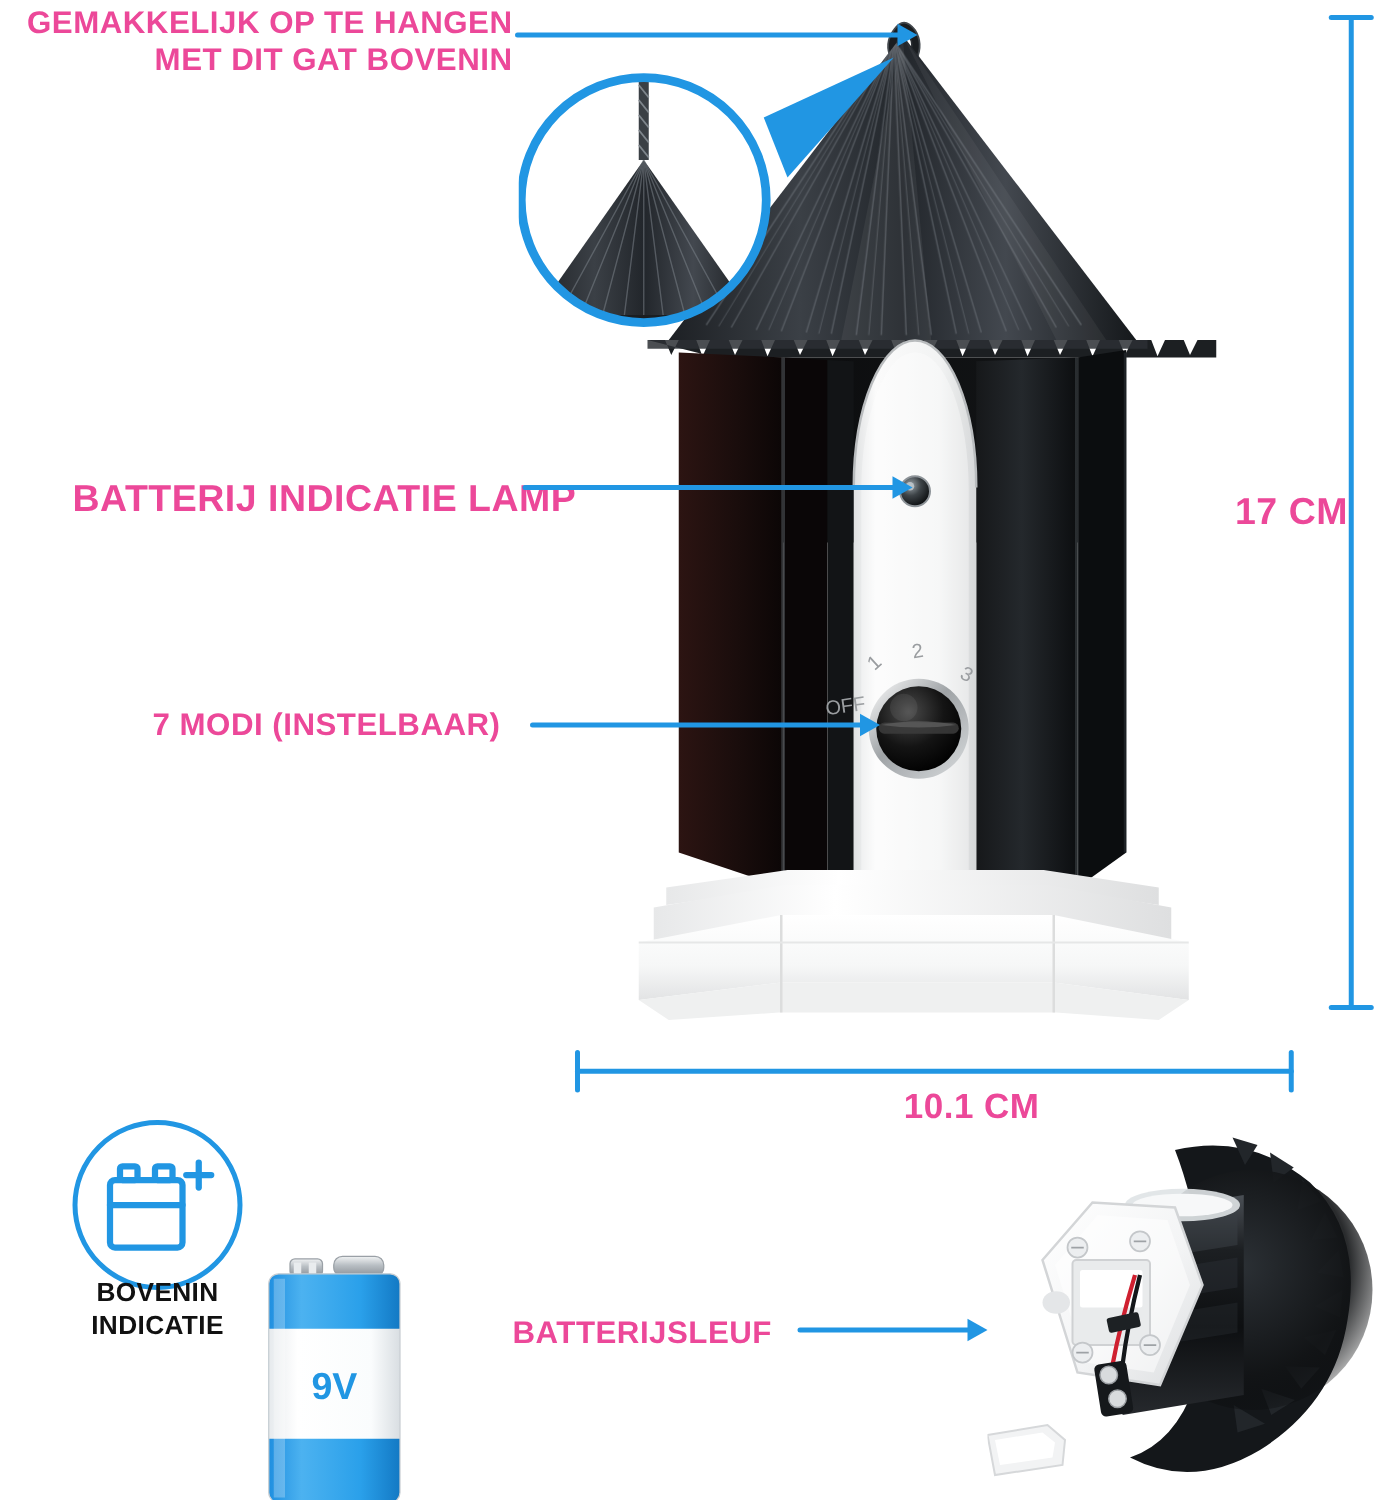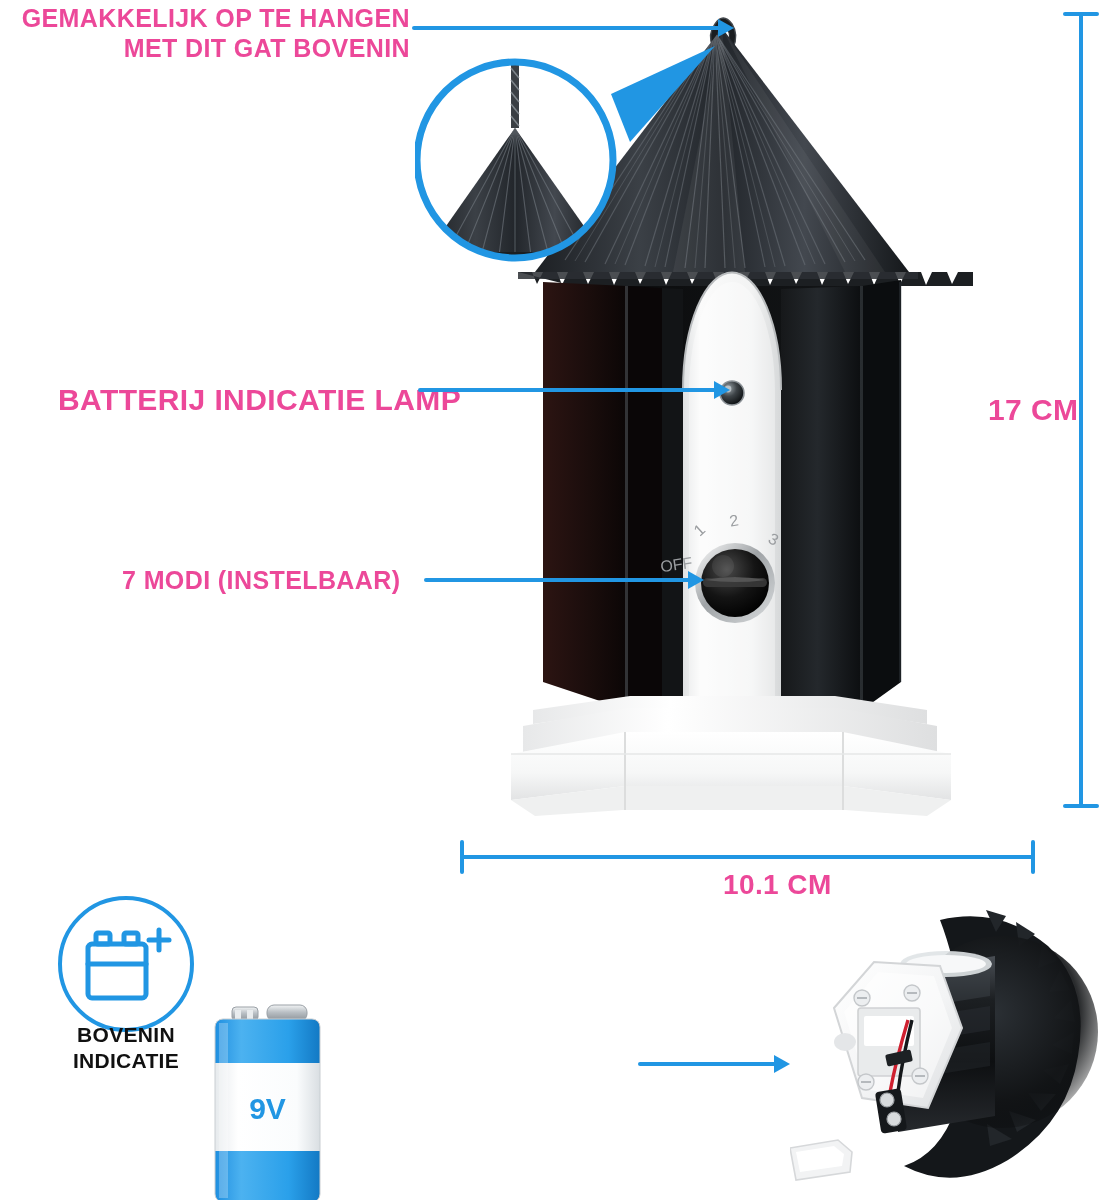--- a/index.html
+++ b/index.html
@@ -298,20 +298,21 @@
   <div class="arrowhead" id="ah-hang"></div>
 
   <div class="lbl" id="lbl-led">BATTERIJ INDICATIE LAMP</div>
   <div class="ln" id="ln-led"></div>
   <div class="arrowhead" id="ah-led"></div>
 
   <div class="lbl" id="lbl-modi">7 MODI (INSTELBAAR)</div>
   <div class="ln" id="ln-modi"></div>
   <div class="arrowhead" id="ah-modi"></div>
 
+  <div class="lbl" id="lbl-slot">BATTERIJSLEUF</div>
   <div class="ln" id="ln-slot"></div>
   <div class="arrowhead" id="ah-slot"></div>
 
   <div id="batt-icon-wrap">
     <svg width="142" height="142" viewBox="0 0 142 142" xmlns="http://www.w3.org/2000/svg">
       <circle cx="71" cy="71" r="66" fill="none" stroke="#2196e3" stroke-width="4"></circle>
       <g fill="none" stroke="#2196e3" stroke-width="5" stroke-linecap="round" stroke-linejoin="round">
         <rect x="41" y="40" width="14" height="11" rx="2"></rect>
         <rect x="69" y="40" width="14" height="11" rx="2"></rect>
         <rect x="33" y="51" width="58" height="54" rx="4"></rect>

